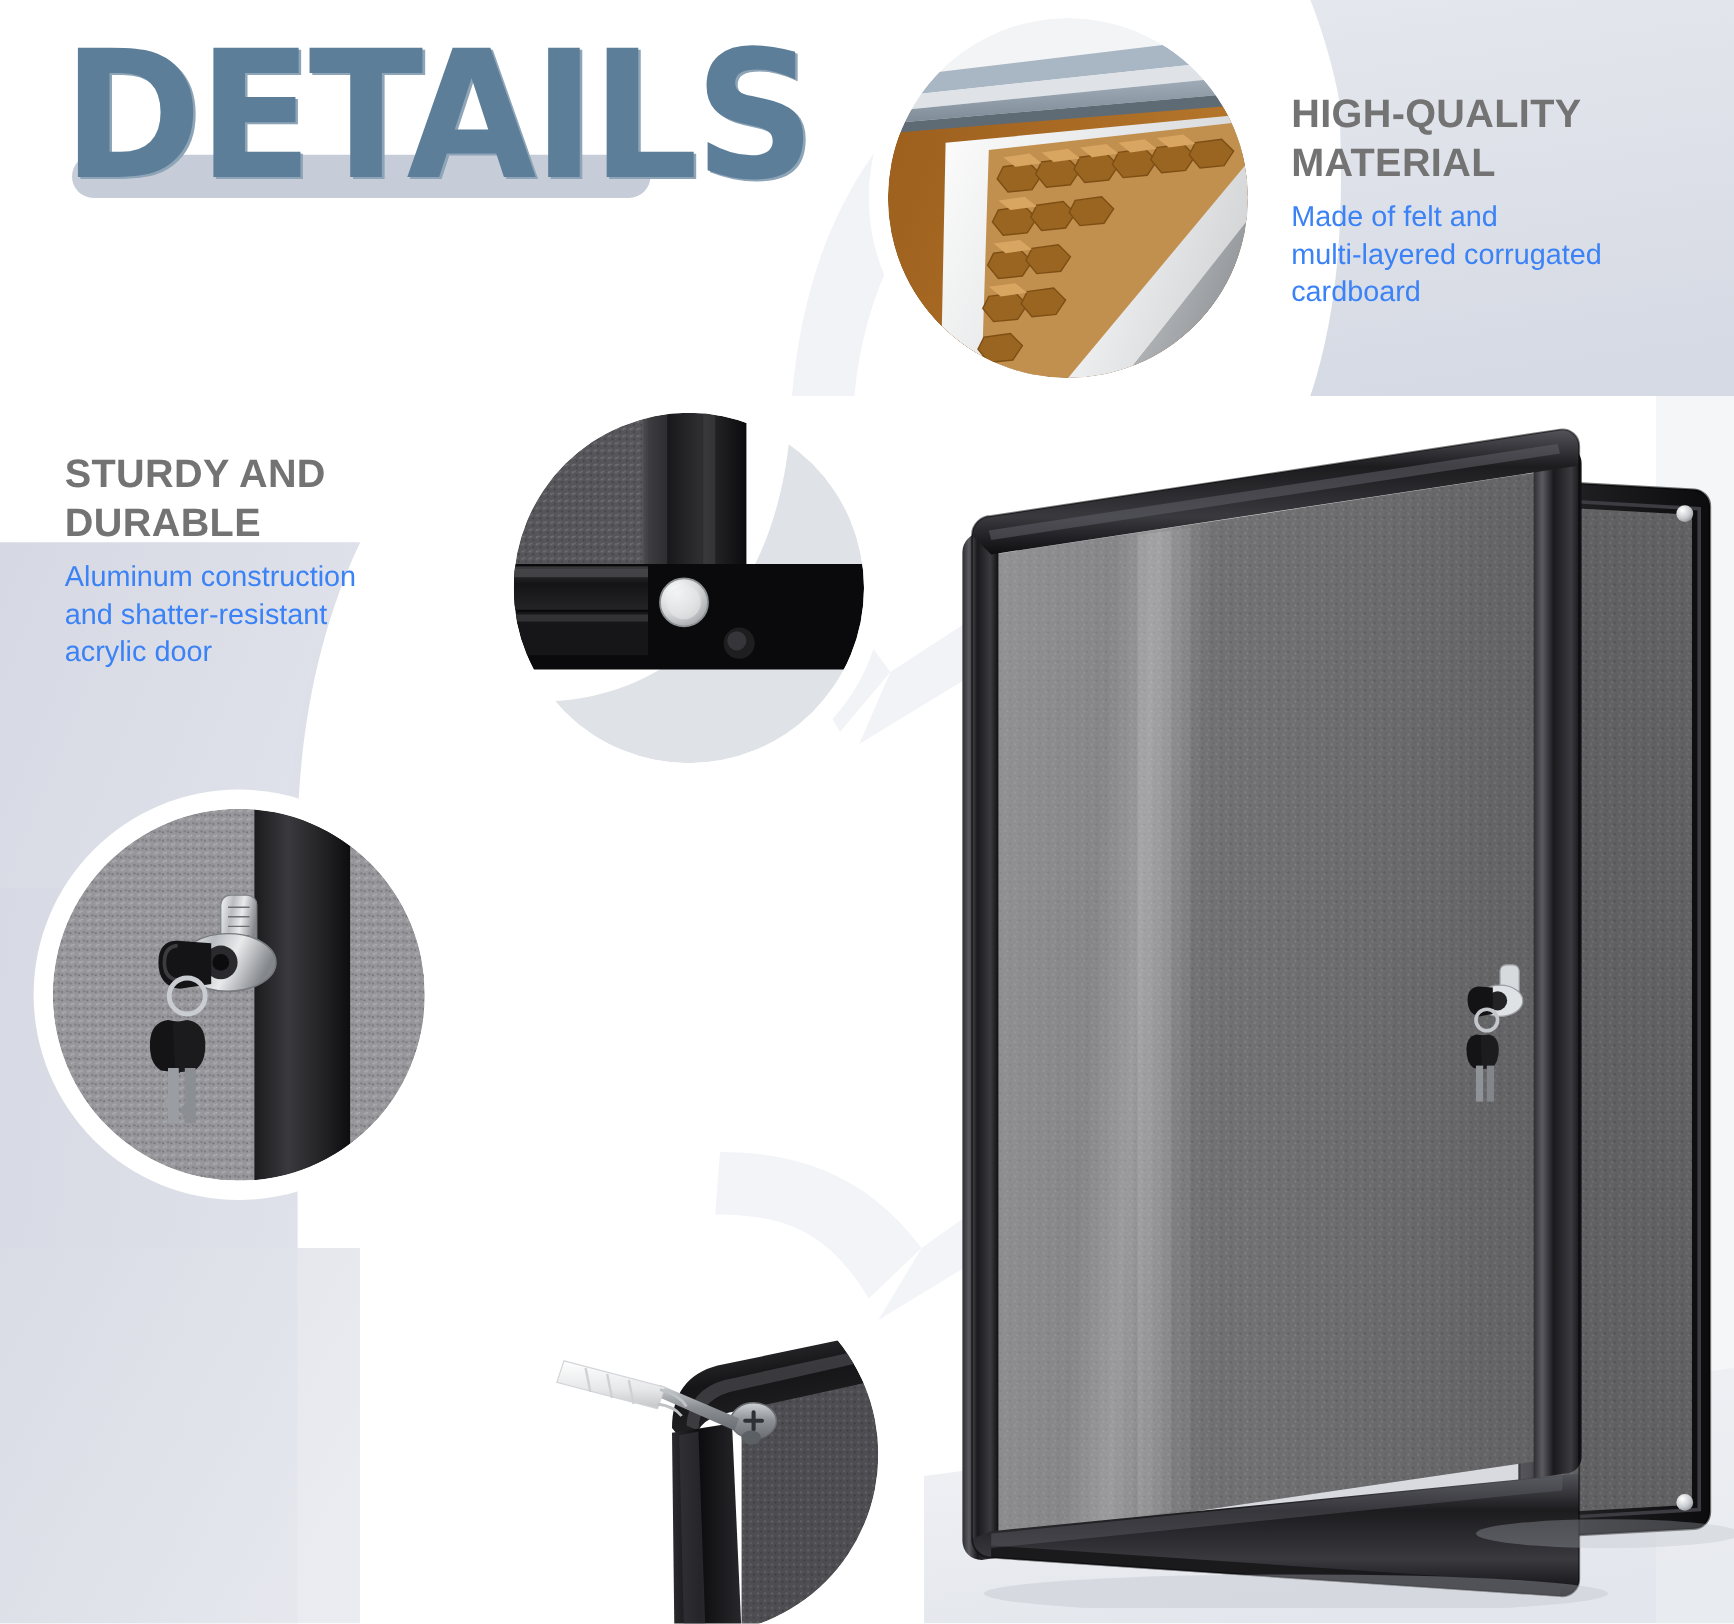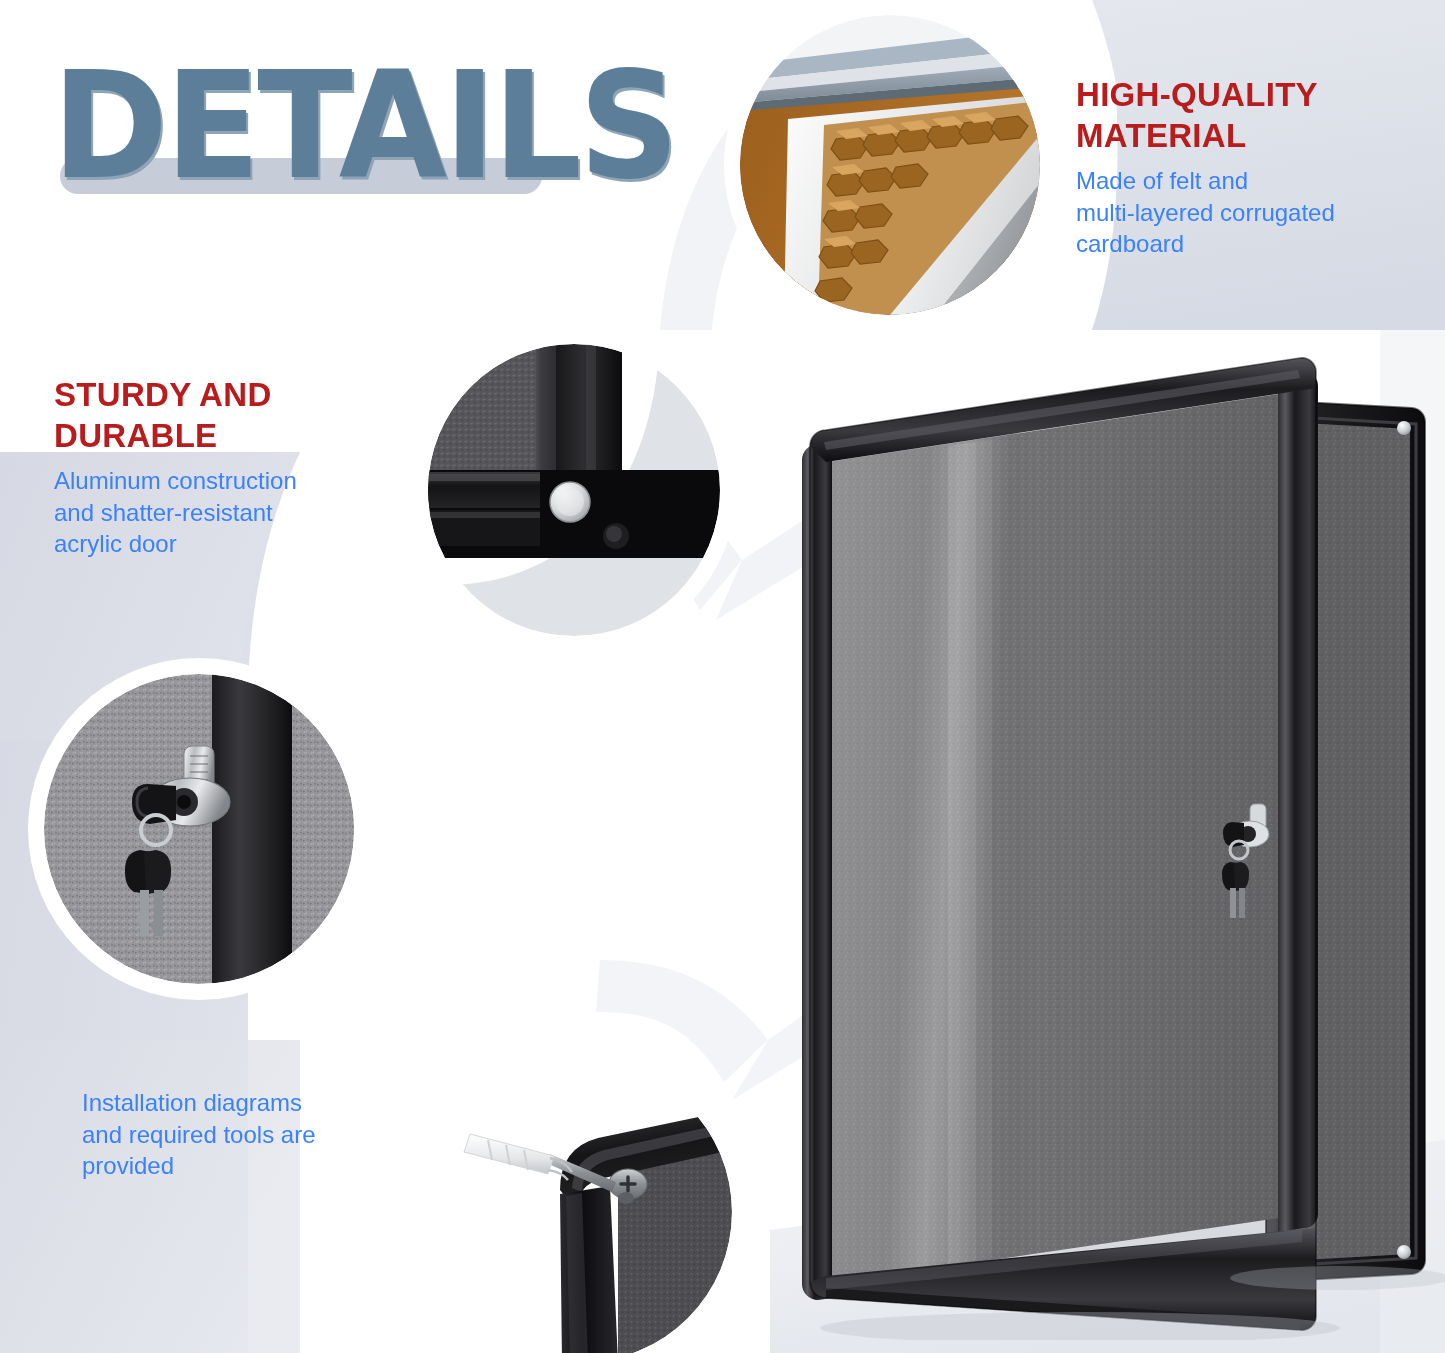--- a/index.html
+++ b/index.html
@@ -10,42 +10,42 @@
     position:relative;
     overflow:hidden;
   }
 
   
   .bg-layer { position:absolute; inset:0; overflow:hidden; z-index:0; }
   .bg-svg { position:absolute; left:0; top:0; }
 
   
   #details-title-wrap {
-    position:absolute; left:52px; top:52px; width:620px; height:150px; z-index:6;
+    position:absolute; left:52px; top:23px; width:620px; height:150px; z-index:6;
   }
   #details-shadowbar {
     position:absolute; left:8px; top:106px; width:482px; height:36px;
     background:#c6ccd8; border-radius:18px;
   }
   #details-title {
     position:absolute; left:0; top:0;
     font-size:132px; line-height:132px; font-weight:bold;
     letter-spacing:-3px;
     color:#5d7e99;
     font-family:"DejaVu Sans", sans-serif;
     transform:scaleX(1.06) scaleY(1.12);
     transform-origin:left top;
     text-shadow:2px 2px 0 #8ea4b7;
     white-space:nowrap;
   }
 
   
   .feature { position:absolute; z-index:7; }
   .feature .f-head {
-    color:#b91c1c; font-weight:bold; font-size:33px; line-height:41px;
+    color:#737373; font-weight:bold; font-size:33px; line-height:41px;
     letter-spacing:0.3px; white-space:pre-line;
   }
   .feature .f-body {
     color:#3b82f6; font-size:24px; line-height:31.5px; margin-top:9px;
     white-space:pre-line; font-weight:normal;
   }
 
   #feature-material { left:1076px; top:74px;  width:340px; }
   #feature-sturdy   { left:54px;   top:374px; width:330px; }
   #feature-security { left:389px;  top:724px; width:370px; }
@@ -401,23 +401,20 @@
 DURABLE</div>
   <div class="f-body">Aluminum construction
 and shatter-resistant
 acrylic door</div>
 </div>
 
 <div class="feature" id="feature-security">
 </div>
 
 <div class="feature" id="feature-install">
-  <div class="f-body">Installation diagrams
-and required tools are
-provided</div>
 </div>
 
 <div id="product">
   <svg width="665" height="1010" viewBox="0 0 665 1010">
     <defs>
       <pattern id="feltMain" width="8" height="8" patternUnits="userSpaceOnUse">
         <rect width="8" height="8" fill="#6f6f72"></rect>
         <circle cx="1.8" cy="2.2" r="1.1" fill="#7e7e82"></circle>
         <circle cx="5.6" cy="5.2" r="1.0" fill="#5f5f63"></circle>
         <circle cx="3.6" cy="6.6" r="0.7" fill="#88888c"></circle>

